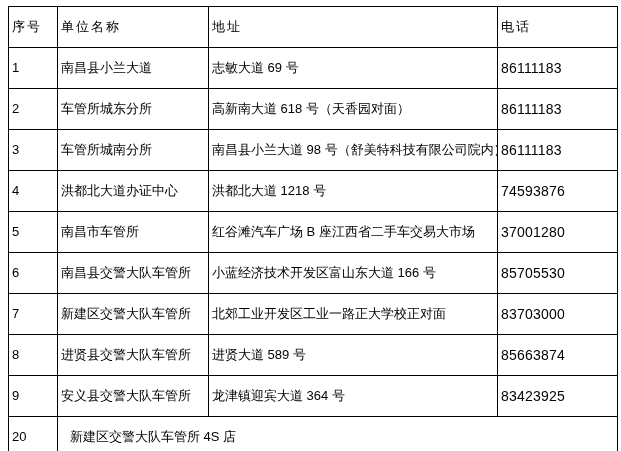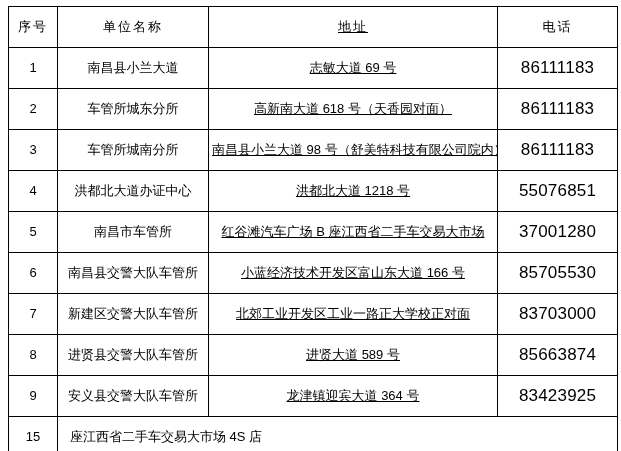--- a/index.html
+++ b/index.html
@@ -22,44 +22,44 @@
     padding: 6px 8px 6px 8px;
   }
   table.reg-table {
     border-collapse: collapse;
     width: 605px;
     table-layout: fixed;
     margin: 0 auto;
   }
   table.reg-table td {
     border: 1px solid #000000;
-    text-align: center;
+    text-align: left;
     vertical-align: middle;
     font-size: 13px;
     line-height: 1.2;
     padding: 0;
     height: 40px;
     white-space: nowrap;
     overflow: hidden;
   }
   td.col-no   { width: 48px; }
   td.col-name { width: 150px; }
-  td.col-addr { width: 288px; text-decoration: underline; }
+  td.col-addr { width: 288px; }
   td.col-tel  { width: 119px; }
 
   thead td {
     font-size: 14px;
     letter-spacing: 2px;
   }
   .cell-inner {
     display: block;
     padding: 0 3px;
   }
   .tel {
-    font-size: 17px;
+    font-size: 14px;
     letter-spacing: 0.2px;
   }
   .note-cell {
     text-align: left !important;
     padding-left: 12px !important;
     font-size: 13px;
   }
   .hdr-txt { font-weight: normal; }
 </style>
 </head>
@@ -130,21 +130,21 @@
         <td class="col-no">
             <span class="cell-inner">4</span>
           </td>
         <td class="col-name">
             <span class="cell-inner">洪都北大道办证中心</span>
           </td>
         <td class="col-addr">
             <span class="cell-inner">洪都北大道 1218 号</span>
           </td>
         <td class="col-tel">
-            <span class="cell-inner tel">55076851</span>
+            <span class="cell-inner tel">74593876</span>
           </td>
       </tr>
       <tr>
         <td class="col-no">
             <span class="cell-inner">5</span>
           </td>
         <td class="col-name">
             <span class="cell-inner">南昌市车管所</span>
           </td>
         <td class="col-addr">
@@ -205,19 +205,19 @@
           </td>
         <td class="col-addr">
             <span class="cell-inner">龙津镇迎宾大道 364 号</span>
           </td>
         <td class="col-tel">
             <span class="cell-inner tel">83423925</span>
           </td>
       </tr>
       <tr>
         <td class="col-no">
-            <span class="cell-inner">15</span>
-          </td>
-        <td class="note-cell" colspan="3"><span>座江西省二手车交易大市场 4S 店</span></td>
+            <span class="cell-inner">20</span>
+          </td>
+        <td class="note-cell" colspan="3"><span>新建区交警大队车管所 4S 店</span></td>
       </tr>
     </tbody>
   </table>
 </div>
 
 </body></html>

